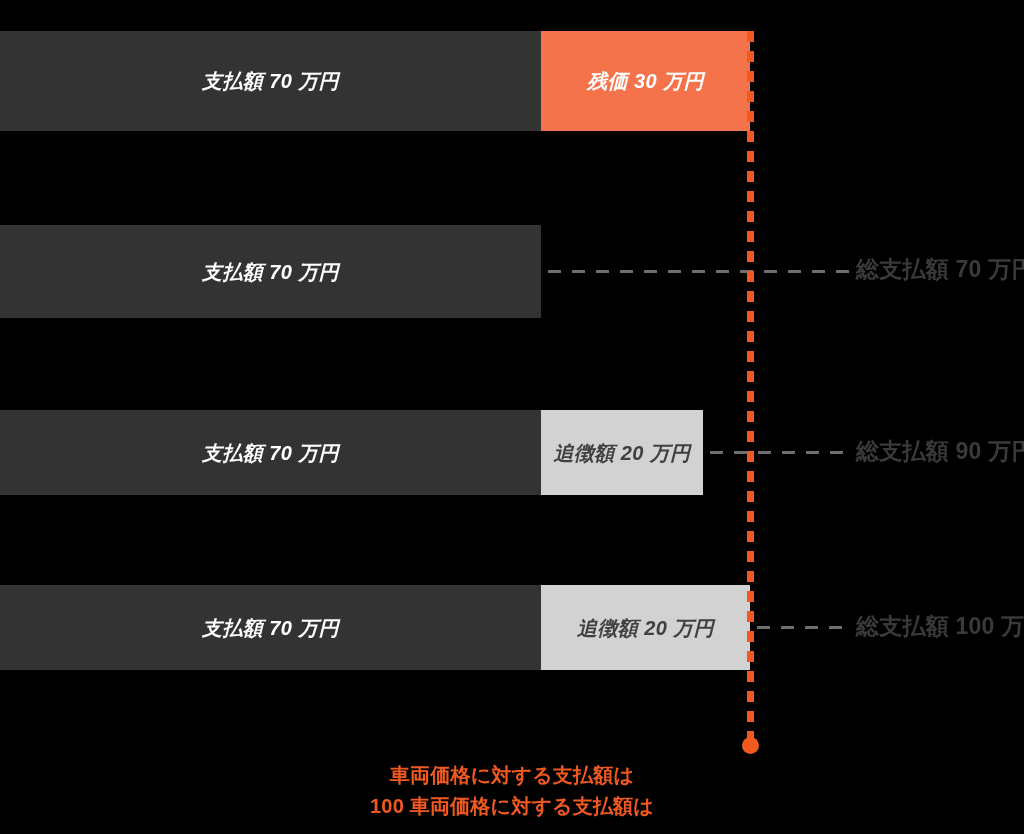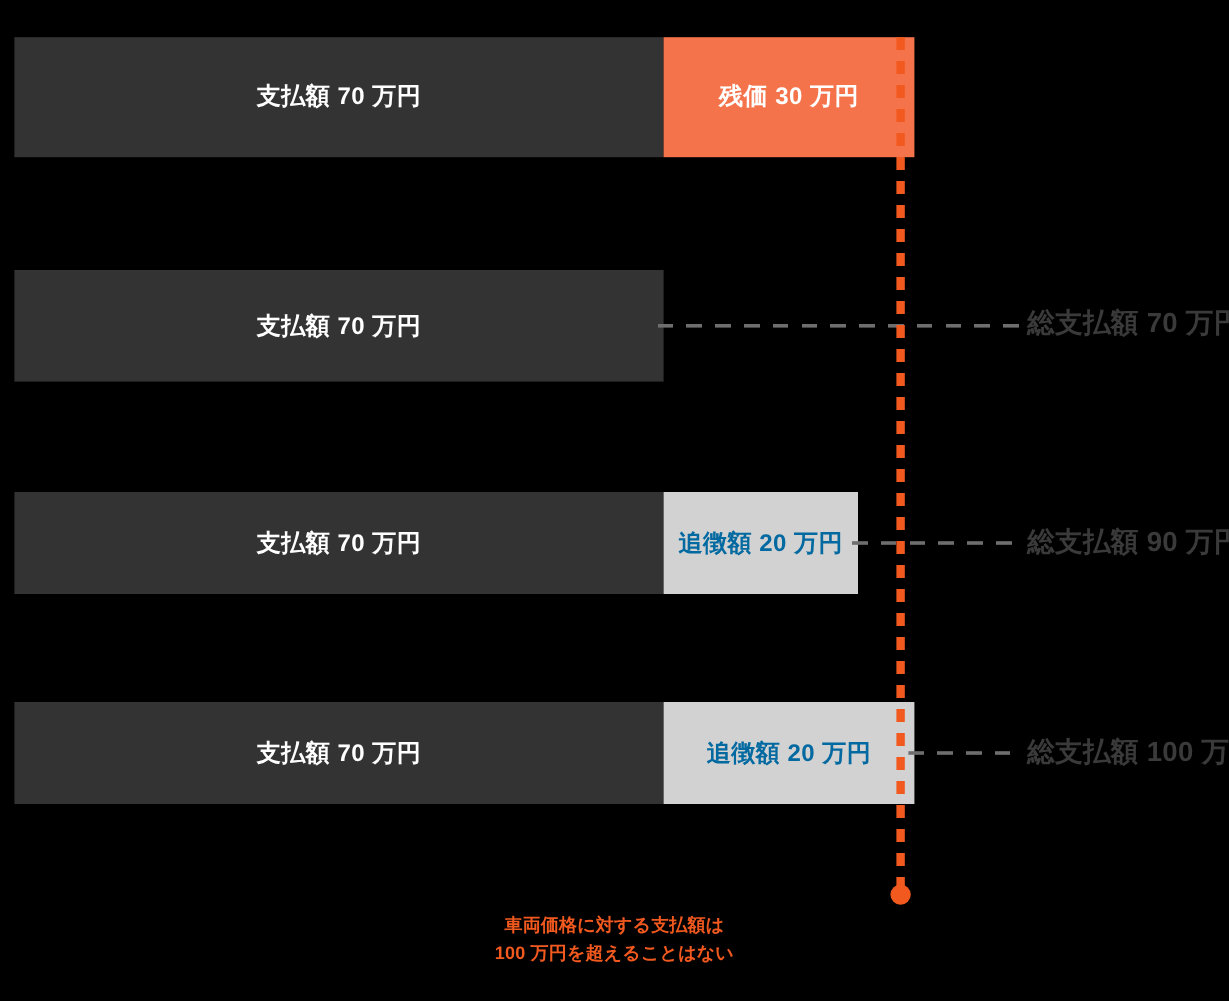--- a/index.html
+++ b/index.html
@@ -11,21 +11,21 @@
     font-family: "Liberation Sans", "DejaVu Sans", sans-serif;
   }
   #stage {
     position: relative;
     width: 1024px;
     height: 834px;
     background: #000;
   }
 
   
-  .bar-row { position: absolute; left: 12px; }
+  .bar-row { position: absolute; left: 0; font-style: italic; }
 
   .seg {
     position: absolute;
     top: 0;
     height: 100%;
     display: flex;
     align-items: center;
     justify-content: center;
   }
   .seg-dark   { background: #333333; }
@@ -33,21 +33,21 @@
   .seg-gray   { background: #D2D2D2; }
 
   .seg-label {
     font-size: 20px;
     font-weight: 700;
     letter-spacing: .02em;
     white-space: nowrap;
     line-height: 1;
   }
   .label-white  { color: #FFFFFF; }
-  .label-orange { color: #0369a1; }
+  .label-orange { color: #404040; }
 
   
   #vline {
     position: absolute;
     left: 747px;
     top: 31px;
     width: 7px;
     height: 714px;
     background: repeating-linear-gradient(
       to bottom,
@@ -92,21 +92,21 @@
   }
 
   
   #annotation {
     position: absolute;
     left: 0;
     top: 760px;
     width: 1024px;
     text-align: center;
     color: #F1591F;
-    font-size: 15px;
+    font-size: 20px;
     font-weight: 700;
     line-height: 1.55;
     letter-spacing: .01em;
   }
   #annotation div { display: block; }
 </style>
 </head>
 <body>
 
 <div id="stage">
@@ -148,16 +148,16 @@
     </div>
   </div>
   <div class="connector" style="left:757px; top:626px; width:93px;"></div>
   <div class="total-label" style="left:856px; top:615px;">総支払額 100 万円</div>
 
   <div id="vline"></div>
   <div id="vline-dot"></div>
 
   <div id="annotation">
     <div>車両価格に対する支払額は</div>
-    <div>100 万円を超えることはない</div>
+    <div>100 車両価格に対する支払額は</div>
   </div>
 
 </div>
 
 </body></html>

